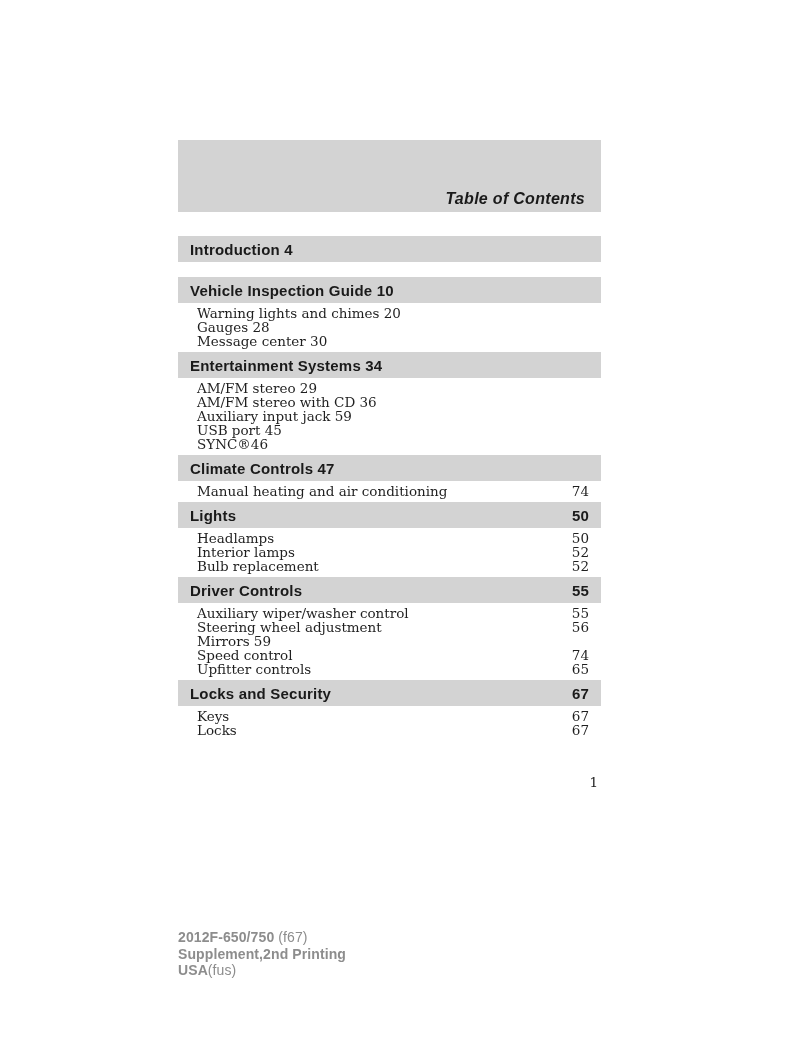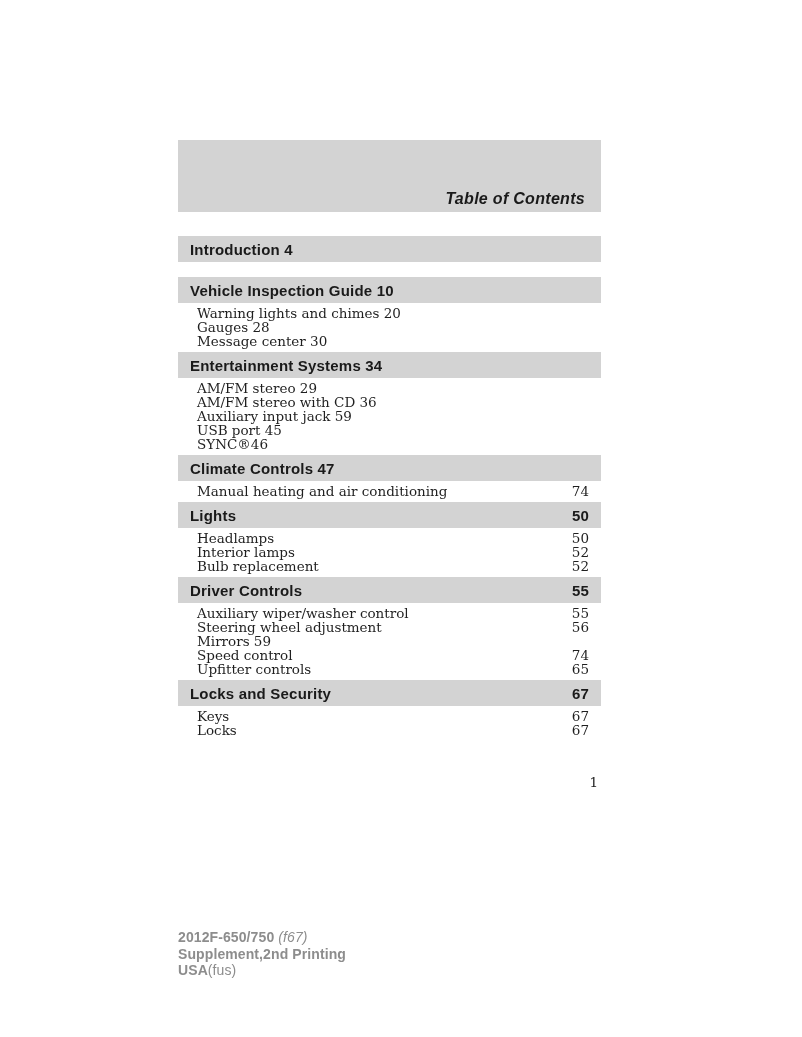--- a/index.html
+++ b/index.html
@@ -67,21 +67,21 @@
   .print-footer {
     position: absolute;
     left: 178px; top: 929px;
     color: #8d8d8d;
     font-size: 14px;
     font-weight: bold;
     line-height: 16.5px;
     letter-spacing: 0.1px;
   }
   .print-footer .reg { font-weight: normal; }
-  .print-footer .sp { margin-left: 4px; font-style: italic; }
+  .print-footer .sp { margin-left: 4px; }
 </style>
 </head>
 <body>
 
 <div class="content">
   <div class="toc-header">
     <span class="title">Table of Contents</span>
   </div>
   <div id="sections">
       <div class="bar">

